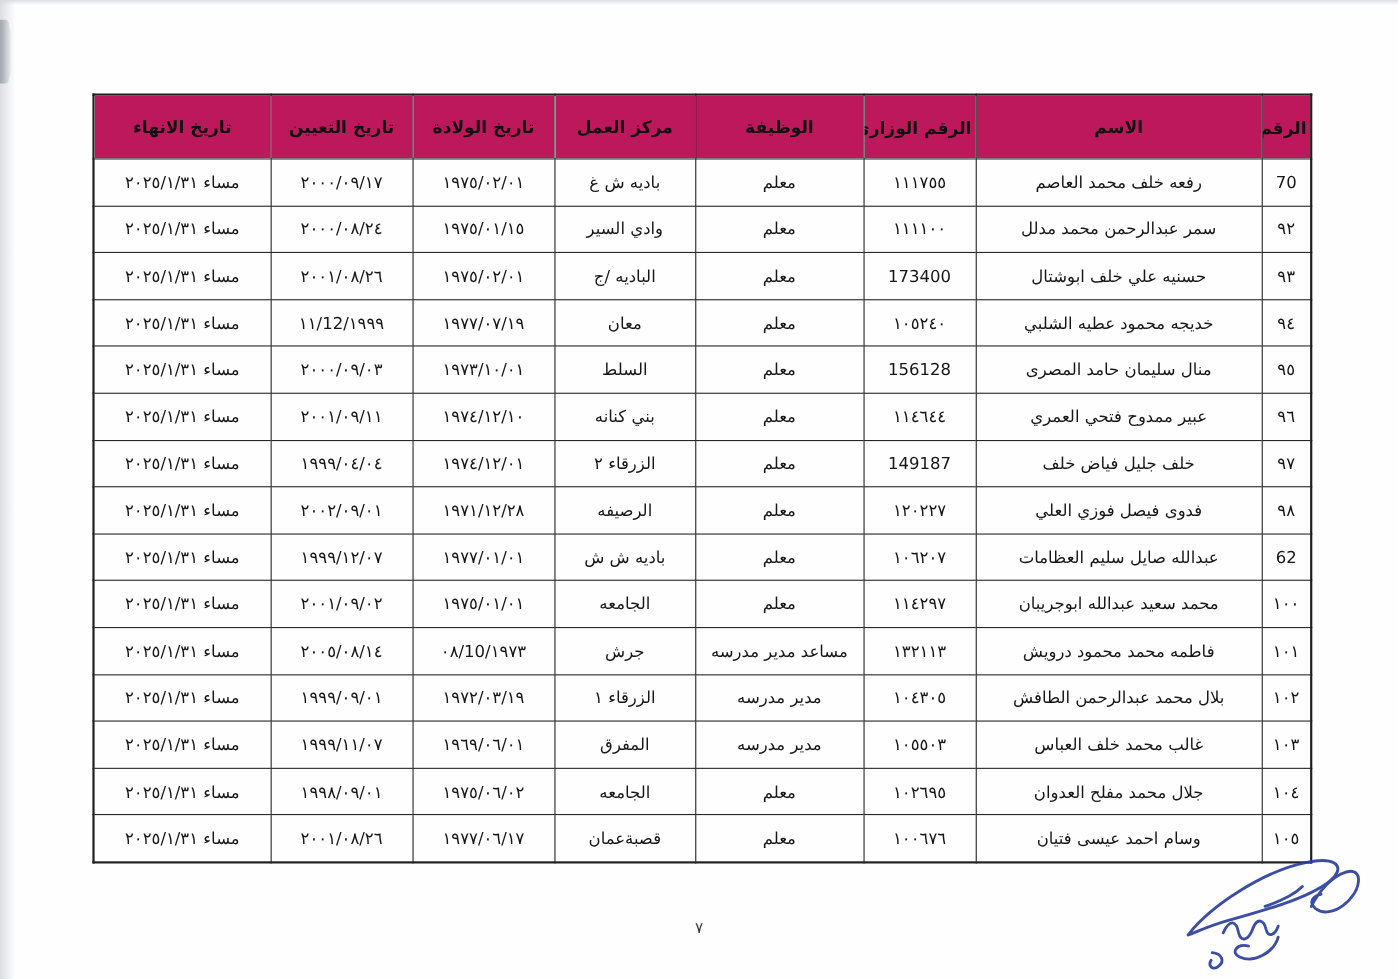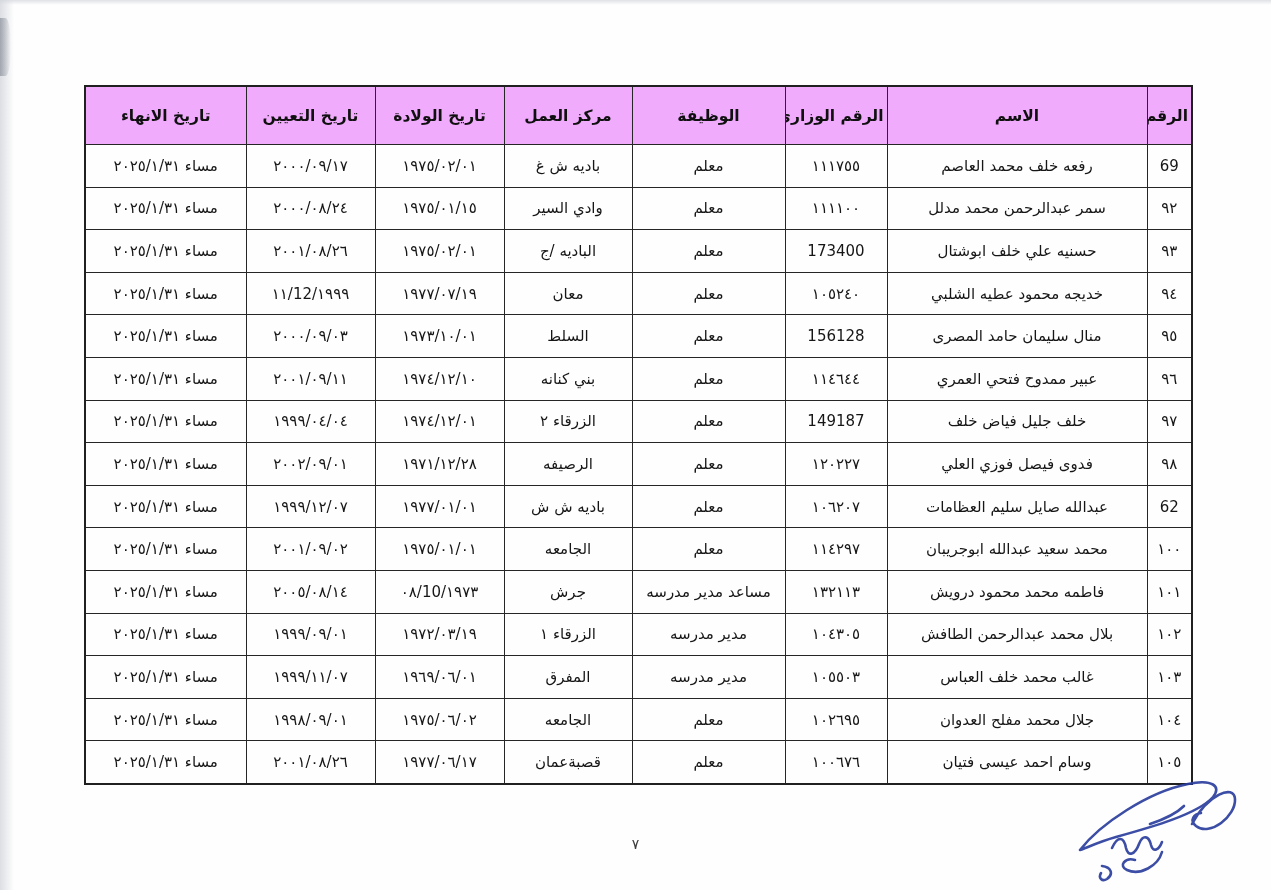--- a/index.html
+++ b/index.html
@@ -54,21 +54,21 @@
   .emp-table th, .emp-table td {
     border: 1.4px solid #262626;
     text-align: center;
     vertical-align: middle;
     padding: 0 3px;
     overflow: hidden;
     white-space: nowrap;
   }
   .emp-table thead th {
     height: 57px;
-    background: #f0abfc;
+    background: #be185d;
     font-size: 15.5px;
     font-weight: bold;
     color: #101010;
   }
   .emp-table tbody td {
     height: 41.6px;
     font-size: 15px;
     background: #fefefe;
   }
   col.c-num         { width: 45px;  }
@@ -125,21 +125,21 @@
         <th>الرقم الوزاري</th>
         <th>الوظيفة</th>
         <th>مركز العمل</th>
         <th>تاريخ الولادة</th>
         <th>تاريخ التعيين</th>
         <th>تاريخ الانهاء</th>
       </tr>
     </thead>
     <tbody>
         <tr>
-          <td>69</td>
+          <td>70</td>
           <td>رفعه خلف محمد العاصم</td>
           <td>١١١٧٥٥</td>
           <td>معلم</td>
           <td>باديه ش غ</td>
           <td>١٩٧٥/٠٢/٠١</td>
           <td>٢٠٠٠/٠٩/١٧</td>
           <td>مساء ٢٠٢٥/١/٣١</td>
         </tr>
         <tr>
           <td>٩٢</td>

